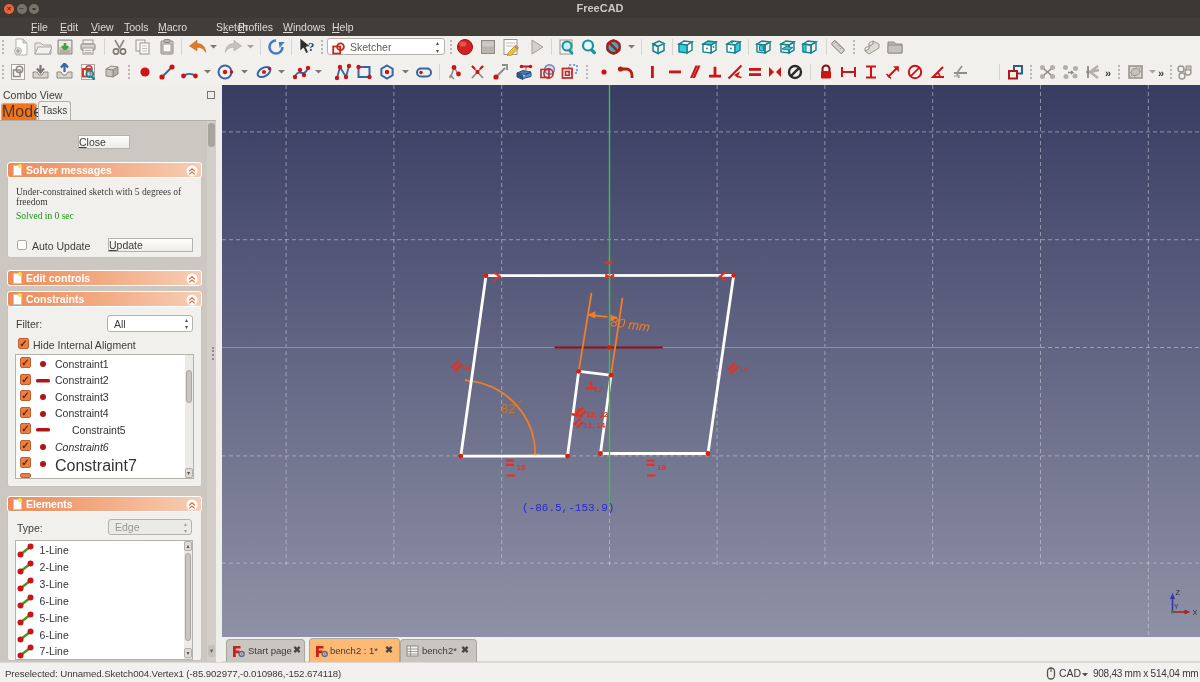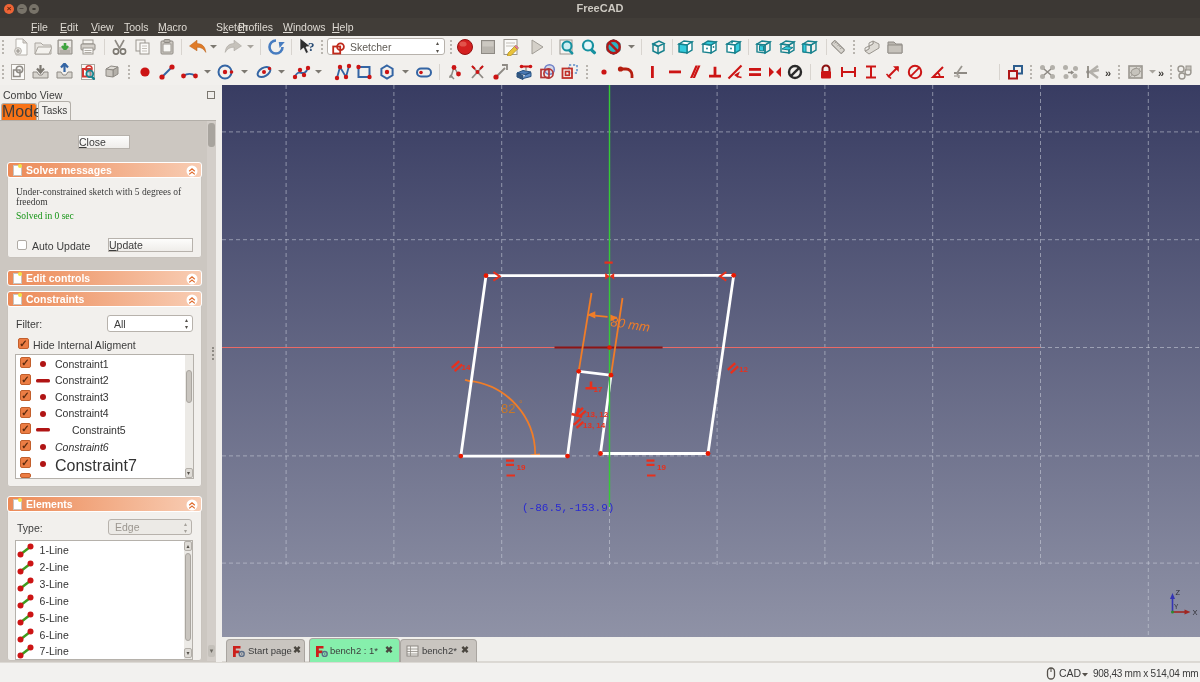--- a/index.html
+++ b/index.html
@@ -30,21 +30,21 @@
   .btn { position:absolute; background:linear-gradient(180deg,#fdfdfc,#efedea); border:1px solid #b7b2ac; border-radius:0; font-size:10.5px; color:#3c3c3c; text-align:left; }
   .cb { position:absolute; width:10px; height:10px; background:#fff; border:1px solid #afaaa4; border-radius:2px; }
   .cbc { position:absolute; width:11px; height:11px; background:#ec7d44; border:1px solid #c25f2c; border-radius:2px; color:#5d2b0e; font-size:10px; line-height:10px; font-weight:bold; text-align:center;}
   .listbox { position:absolute; background:#fff; border:1px solid #b5b1ab; }
   .combo { position:absolute; background:#fff; border:1px solid #b7b2ac; border-radius:3px; font-size:10.5px; color:#3c3c3c; }
   
   #viewport { position:absolute; left:222px; top:85px; width:978px; height:552px; }
   
   #tabbar { position:absolute; left:222px; top:637px; width:978px; height:25px; background:#f0efec; border-bottom:1px solid #dbd8d3; }
   .tab { position:absolute; top:2px; height:23px; background:#c9c5c0; border:1px solid #a9a5a0; border-bottom:none; border-radius:4px 4px 0 0; font-size:9.5px; color:#3c3c3c; }
-  .tab.active { background:#86efac; top:1px; height:24px; }
+  .tab.active { background:#fdba74; top:1px; height:24px; }
   
   #statusbar { position:absolute; left:0; top:662px; width:1200px; height:20px; background:#f2f1ef; border-top:1px solid #dcd9d4; font-size:10px; color:#3a3a3a; }
 </style>
 </head>
 <body>
 <div id="app">
   <div id="titlebar">
     <div class="winbtn" style="left:4px; top:4px; width:10px; height:10px; background:#ee6436; color:#5e2408; font-size:8px; line-height:9.5px; text-align:center; font-weight:bold;">×</div>
     <div class="winbtn" style="left:16.5px; top:4px; width:10px; height:10px; background:#787369; color:#3c3933; font-size:8px; line-height:8px; text-align:center; font-weight:bold;">–</div>
     <div class="winbtn" style="left:29px; top:4px; width:10px; height:10px; background:#787369;"></div>
@@ -850,20 +850,21 @@
             <line x1="1" y1="6.5" x2="12" y2="6.5"></line>
             <line x1="1" y1="9" x2="12" y2="9"></line>
             <line x1="4.5" y1="1" x2="4.5" y2="11"></line>
           </g>
         </svg>
       <span class="abs" style="left:21px; top:5px;">bench2*</span>
       <span class="abs" style="left:60px; top:4px; font-weight:bold; color:#4a463f;">✖</span>
     </div>
   </div>
   <div id="statusbar">
+    <span style="position:absolute; left:5px; top:4.5px; font-size:9.7px; letter-spacing:-0.1px;">Preselected: Unnamed.Sketch004.Vertex1 (-85.902977,-0.010986,-152.674118)</span>
     <svg class="abs" style="left:1046px; top:4px;" width="10" height="13">
         <rect x="1.5" y="1" width="7" height="11" rx="3.5" fill="none" stroke="#55514b" stroke-width="1.3"></rect>
         <line x1="5" y1="1" x2="5" y2="5" stroke="#55514b" stroke-width="1.1"></line>
       </svg>
     <span style="position:absolute; left:1059px; top:4px; font-size:10.5px;">CAD</span>
     <svg class="abs" style="left:1081px; top:9px;" width="8" height="6">
         <path d="M1 1 l3 3.5 L7 1 z" fill="#55514b"></path>
       </svg>
     <span style="position:absolute; left:1093px; top:5px; font-size:10px; letter-spacing:-0.25px;">908,43 mm x 514,04 mm</span>
   </div>

